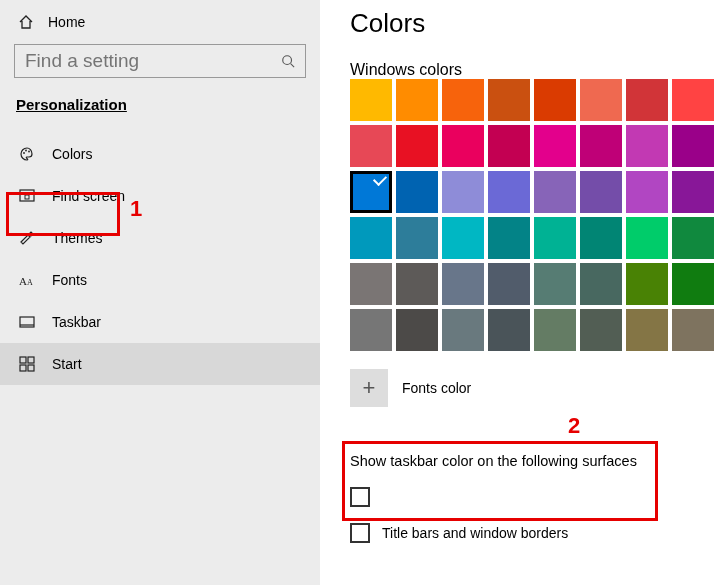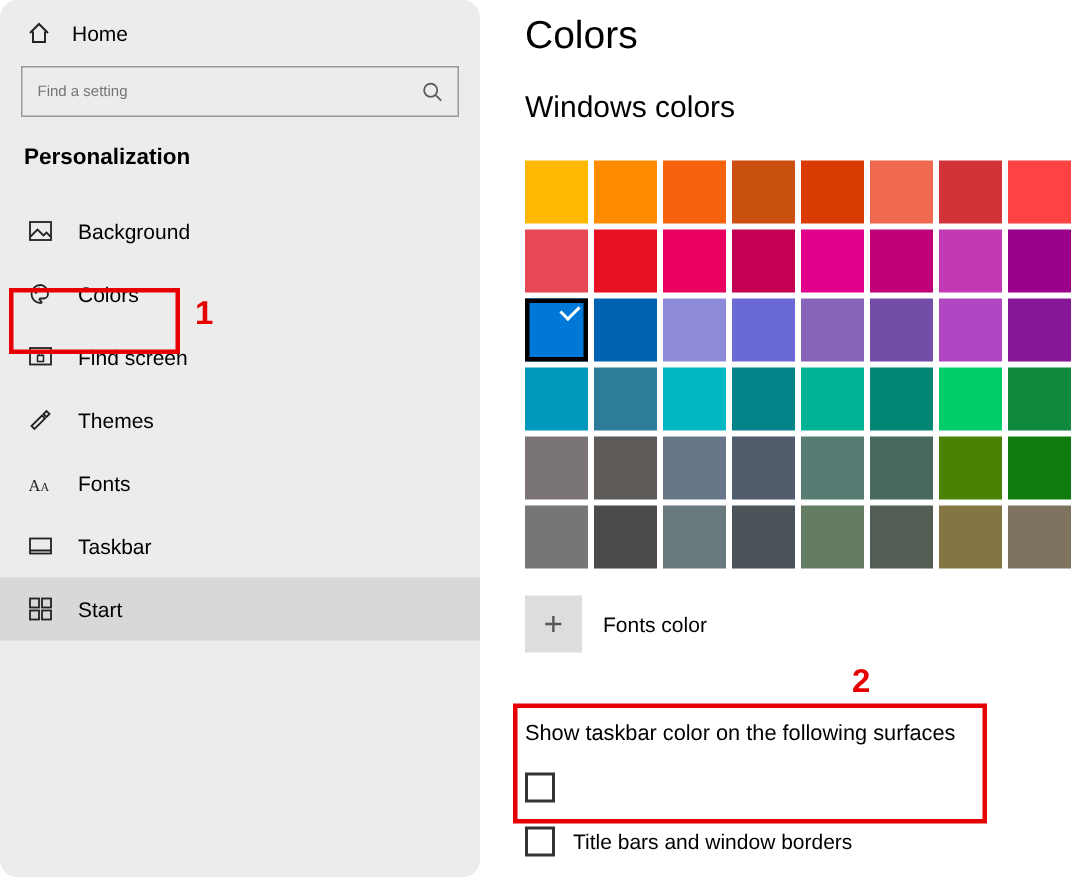--- a/index.html
+++ b/index.html
@@ -11,41 +11,40 @@
     width: 721px;
     height: 585px;
     overflow: hidden;
     display: flex;
   }
   .sidebar {
     width: 320px;
     background: #ececec;
     padding: 8px 0 0 0;
     position: relative;
-    border-radius: 12px;
   }
   .home-row {
     display: flex;
     align-items: center;
     gap: 14px;
     padding: 6px 18px 14px 18px;
     cursor: pointer;
   }
   .home-row .icon { width: 16px; height: 16px; display:flex; align-items:center; justify-content:center;}
   .home-row .label { font-size: 14px; }
   .search-wrap {
     margin: 0 14px 18px 14px;
   }
   .search {
     width: 100%;
     height: 34px;
     border: 1px solid #999;
     background: #ececec;
     padding: 0 34px 0 10px;
-    font-size: 10px;
+    font-size: 19px;
     font-family: inherit;
     outline: none;
     position: relative;
   }
   .search-box {
     position: relative;
   }
   .search-icon {
     position: absolute;
     right: 10px;
@@ -53,20 +52,21 @@
     transform: translateY(-50%);
     width: 16px; height:16px;
     color: #555;
     display:flex;align-items:center;justify-content:center;
     font-style: italic;
   }
   .category {
     font-weight: 600;
     font-size: 15px;
     padding: 0 18px 20px 16px;
+    text-decoration: underline;
   }
   .nav { }
   .nav-item {
     display: flex;
     align-items: center;
     gap: 16px;
     padding: 12px 18px 12px 18px;
     cursor: pointer;
     position: relative;
   }
@@ -77,22 +77,22 @@
     flex: 1;
     padding: 8px 0 0 30px;
     position: relative;
   }
   .page-title {
     font-size: 26px;
     font-weight: 400;
     margin-bottom: 22px;
   }
   .group-label {
-    font-size: 20px;
-    margin-bottom: 23px;
+    font-size: 16px;
+    margin-bottom: 0;
   }
   .color-grid {
     display: grid;
     grid-template-columns: repeat(8, 42px);
     grid-auto-rows: 42px;
     gap: 4px;
     margin-bottom: 18px;
   }
   .swatch {
     width: 42px;
@@ -186,29 +186,20 @@
             <line x1="15" y1="15" x2="11" y2="11" stroke="#555" stroke-width="1.3"></line>
           </svg>
       </span>
     </div>
   </div>
 
   <div class="category">Personalization</div>
 
   <div class="nav">
 
-    <div class="nav-item">
-      <span class="icon">
-        <svg width="16" height="16" viewBox="0 0 16 16">
-            <rect x="1" y="2" width="14" height="12" fill="none" stroke="#222" stroke-width="1.2"></rect>
-            <polyline points="1,12 6,7 10,11 12,9 15,12" fill="none" stroke="#222" stroke-width="1.2"></polyline>
-          </svg>
-      </span>
-      <span class="label">Background</span>
-    </div>
 
     <div class="nav-item" style="position:relative;">
       <span class="icon">
         <svg width="16" height="16" viewBox="0 0 16 16">
             <path d="M8 2a6 6 0 1 0 0 12c1 0 1-1 0-1.5s-1-1.5 0-1.5h2a3 3 0 0 0 3-3C13 4.5 10.5 2 8 2z" fill="none" stroke="#222" stroke-width="1.2"></path>
             <circle cx="5" cy="7" r="0.9" fill="#222"></circle>
             <circle cx="7" cy="4.5" r="0.9" fill="#222"></circle>
             <circle cx="10" cy="5.5" r="0.9" fill="#222"></circle>
           </svg>
       </span>

